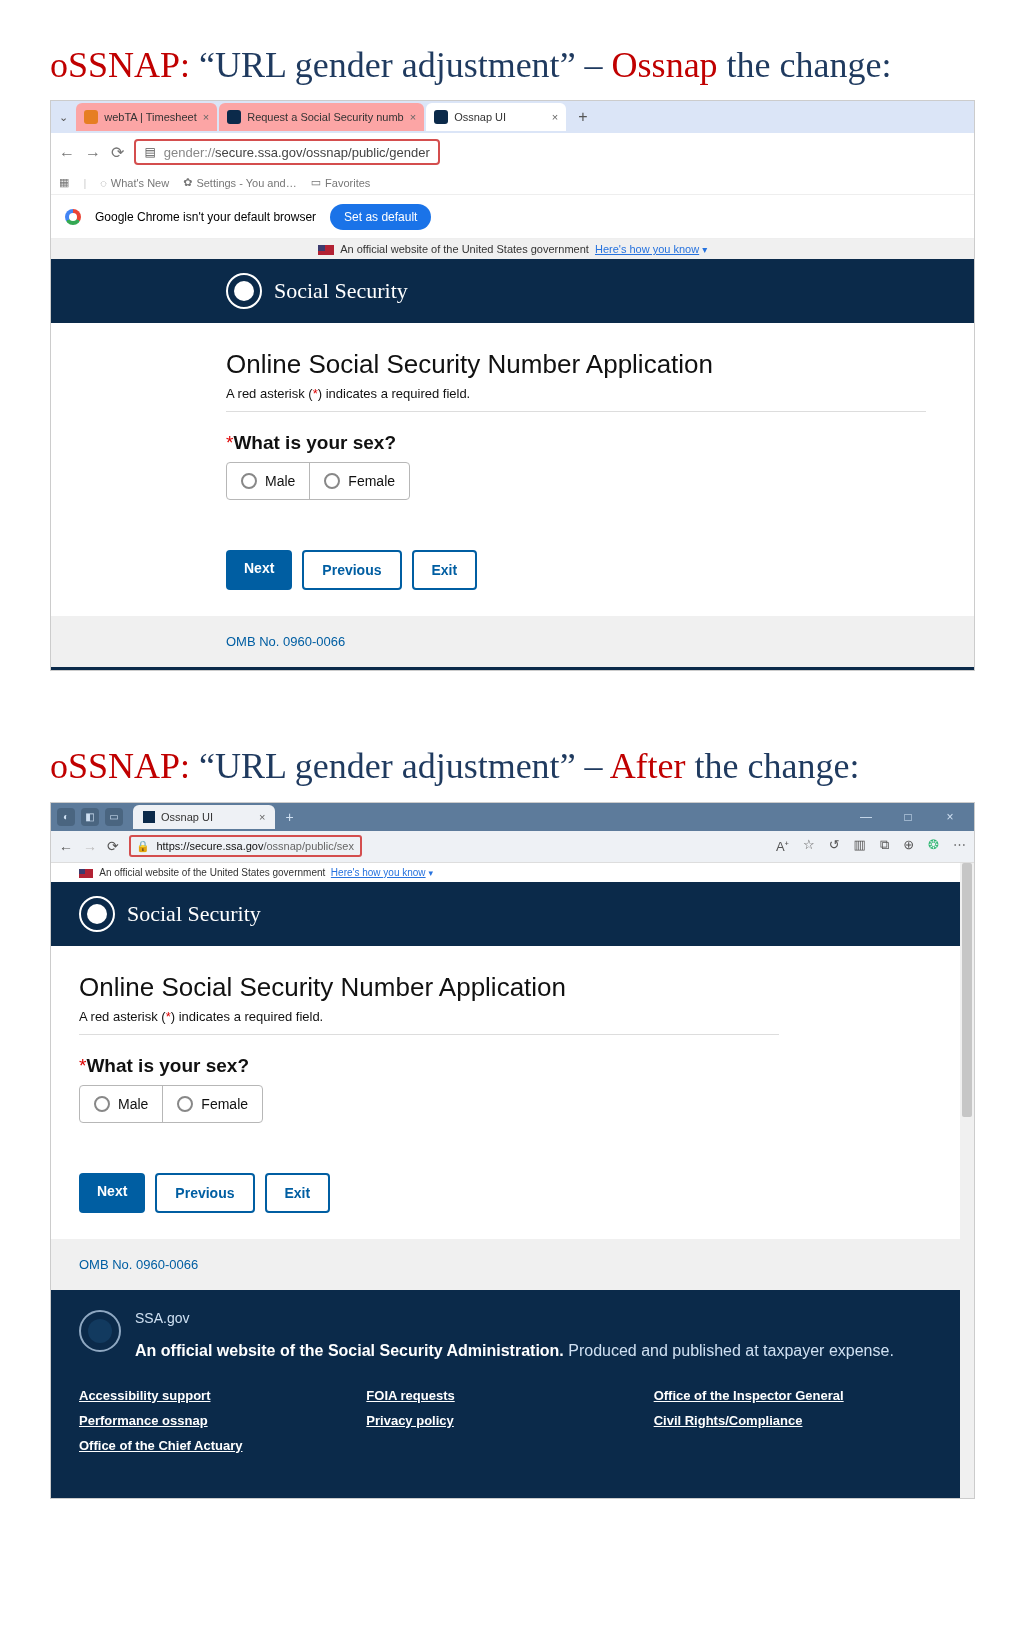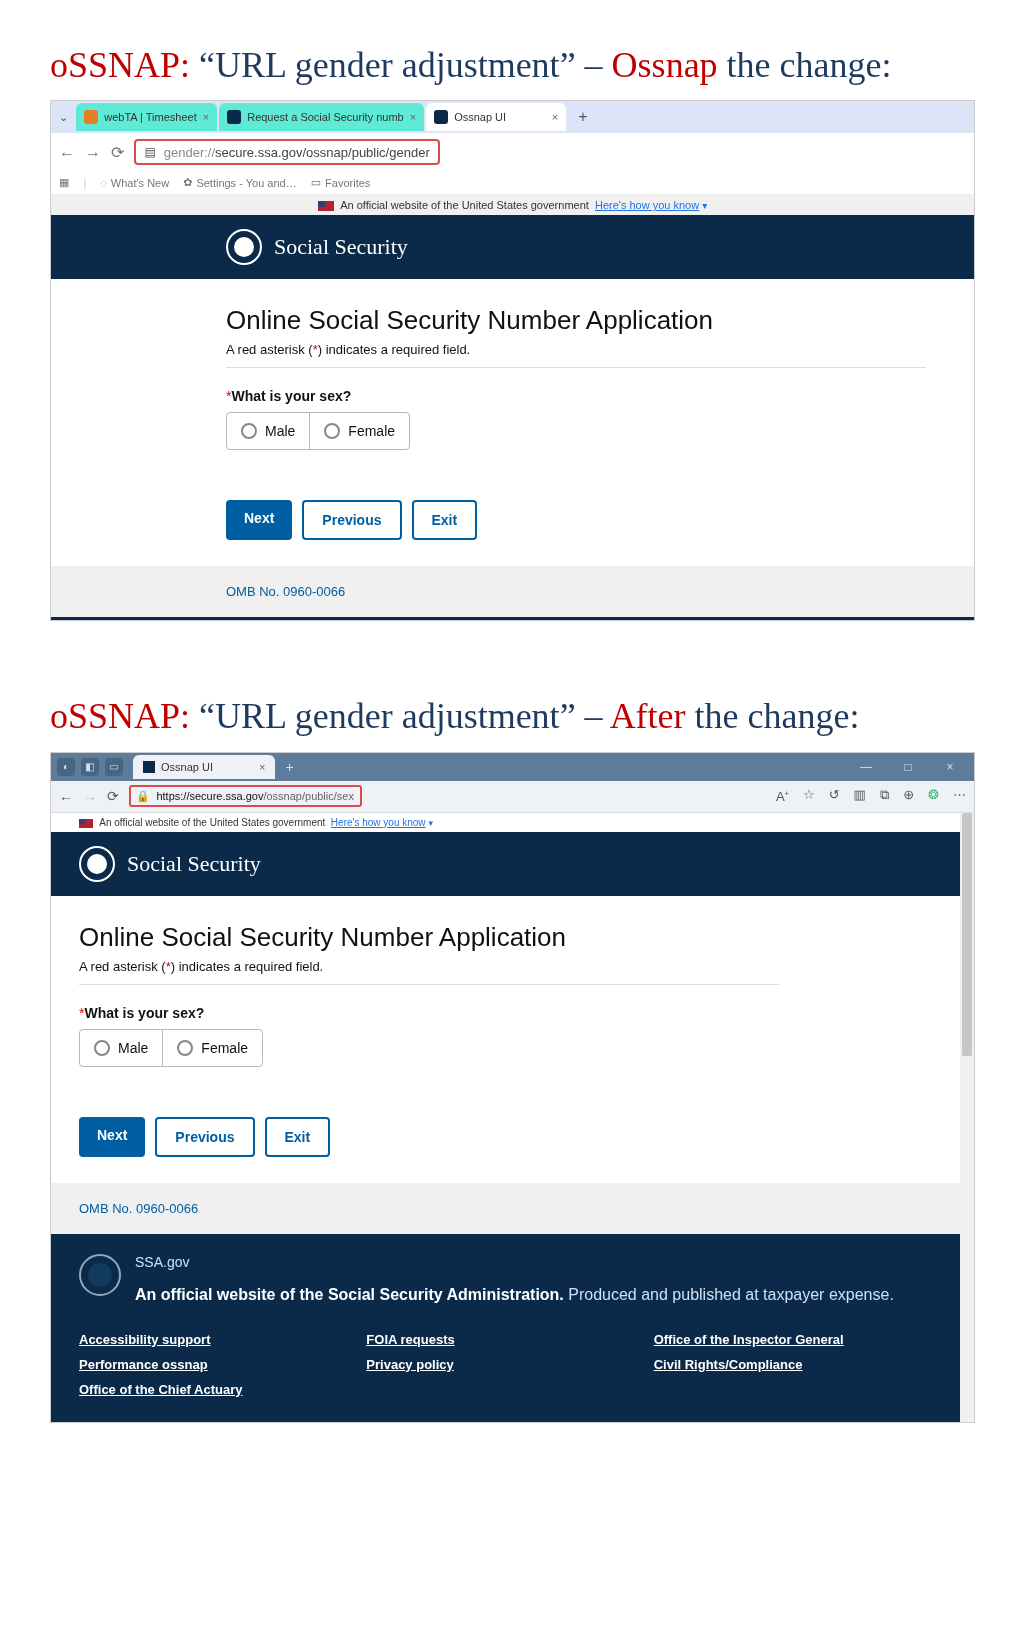--- a/index.html
+++ b/index.html
@@ -8,21 +8,21 @@
   .heading { font-family: Georgia, 'Times New Roman', serif; font-size: 36px; padding: 40px 50px 10px 50px; line-height: 1.4; }
   .heading .red { color: #c00000; }
   .heading .navy { color: #1f3a5f; }
   
   .browser-outer { margin: 0 50px 30px 50px; border: 1px solid #ccc; }
   
   
   .chrome-tabs { background: #dbe5f7; display: flex; align-items: center; height: 32px; font-size: 11px; }
   .chrome-tabs .chev { padding: 0 8px; color: #555; }
   .chrome-tab { display: flex; align-items: center; height: 28px; padding: 0 8px; border-radius: 6px 6px 0 0; margin-right: 2px; min-width: 140px; }
-  .chrome-tab.inactive { background: #5eead4; }
+  .chrome-tab.inactive { background: #fca5a5; }
   .chrome-tab.active { background: #fff; }
   .chrome-tab .fav { width: 14px; height: 14px; border-radius: 3px; margin-right: 6px; flex: 0 0 14px; }
   .chrome-tab .tt { white-space: nowrap; overflow: hidden; color: #333; flex: 1; }
   .chrome-tab .tx { margin-left: 6px; color: #666; }
   .chrome-plus { padding: 0 10px; color: #555; font-size: 16px; }
   
   .chrome-bar { background: #fff; display: flex; align-items: center; height: 38px; padding: 0 8px; gap: 10px; }
   .chrome-bar .nav-btn { color: #777; font-size: 16px; }
   .url-box { flex: 0 0 auto; border: 2px solid #d44e4e; border-radius: 4px; height: 26px; display: flex; align-items: center; padding: 0 8px; font-size: 13px; color: #444; }
   .url-box .scheme { color: #888; }
@@ -49,21 +49,21 @@
   
   .page-body { background:#fff; padding: 26px 0 0 175px; }
   .page-body.after { padding-left: 28px; }
   .ssa-header.after { padding-left: 28px; }
   
   .app-title { font-size: 26px; color:#111; font-weight:400; }
   .req-note { font-size: 13px; color:#111; margin-top:6px; }
   .req-note .ast { color:#d00; }
   .hr { border-top:1px solid #ddd; margin: 10px 0 20px 0; max-width: 700px;}
   
-  .q-label { font-size: 14px; font-weight:700; color:#111; margin-top:20px;}
+  .q-label { font-size: 19px; font-weight:700; color:#111; margin-top:20px;}
   .q-label .ast { color:#d00; font-weight:400;}
   
   .toggle-group { display:inline-flex; border:1px solid #b7b7b7; border-radius:4px; margin-top:8px; overflow:hidden;}
   .toggle-opt { display:flex; align-items:center; padding: 10px 14px; font-size:14px; color:#111; }
   .toggle-opt + .toggle-opt { border-left:1px solid #b7b7b7;}
   .toggle-opt .r { width:16px;height:16px;border:2px solid #888;border-radius:50%;margin-right:8px;}
   
   .btn-row { display:flex; gap:10px; margin: 50px 0 26px 0;}
   .btn { padding: 10px 18px; font-size:14px; font-weight:700; border-radius:4px; }
   .btn.primary { background:#005ea2; color:#fff;}
@@ -91,21 +91,21 @@
   
   .edge-content { background:#fff; position:relative;}
   .edge-scroll { position:absolute; right:0; top:0; bottom:0; width:14px; background:#f0f0f0;}
   .edge-scroll .thumb { position:absolute; top:0; height:40%; left:2px; right:2px; background:#c6c6c6; border-radius:2px;}
   
   .edge-gov { font-size: 10px; padding: 4px 0 4px 28px; color:#333;}
   .edge-gov .flag { display:inline-block; width:14px; height:9px; background:#b22234; margin-right:4px; vertical-align:middle;position:relative;}
   .edge-gov .flag::before{content:"";position:absolute;left:0;top:0;width:6px;height:5px;background:#3c3b6e;}
   .edge-gov a { color:#2672de; text-decoration:underline;}
   
-  .footer { background:#0b2a4a; color:#fff; padding: 20px 28px 15px 28px; margin-right:14px;}
+  .footer { background:#0b2a4a; color:#fff; padding: 20px 28px 35px 28px; margin-right:14px;}
   .footer-top { display:flex; gap:14px; align-items:flex-start;}
   .footer-seal { width:42px;height:42px;border:2px solid #8fa8c2;border-radius:50%;flex:0 0 42px; position:relative;}
   .footer-seal::before{content:"";position:absolute;inset:7px;background:#123a5f;border-radius:50%;}
   .footer .dom { font-size:14px; color:#cfe0f2;}
   .footer .tag { font-size:16px; margin-top:16px;}
   .footer .tag b { color:#fff;}
   .footer .tag span { color:#cfe0f2;}
   .footer-links { display:flex; margin-top:28px; gap: 9px; font-size:13px;font-weight:bold;}
   .footer-col { flex:1;}
   .footer-col a { color:#fff; text-decoration:underline; display:inline-block; margin-bottom:10px;}
@@ -162,20 +162,25 @@
     <span class="bk">
         <span>✿</span>
         <span>Settings - You and…</span>
       </span>
     <span class="bk">
         <span>▭</span>
         <span>Favorites</span>
       </span>
   </div>
 
+  <div class="chrome-default">
+    <span class="clogo"></span>
+    <span>Google Chrome isn't your default browser</span>
+    <span class="pill-btn">Set as default</span>
+  </div>
 
   <div class="gov-banner">
     <span class="flag"></span>
     <span>An official website of the United States government</span>
     &nbsp;<a>Here's how you know</a>
     <span class="chev-d">▾</span>
   </div>
 
   <div class="ssa-header">
     <span class="ssa-seal"></span>

